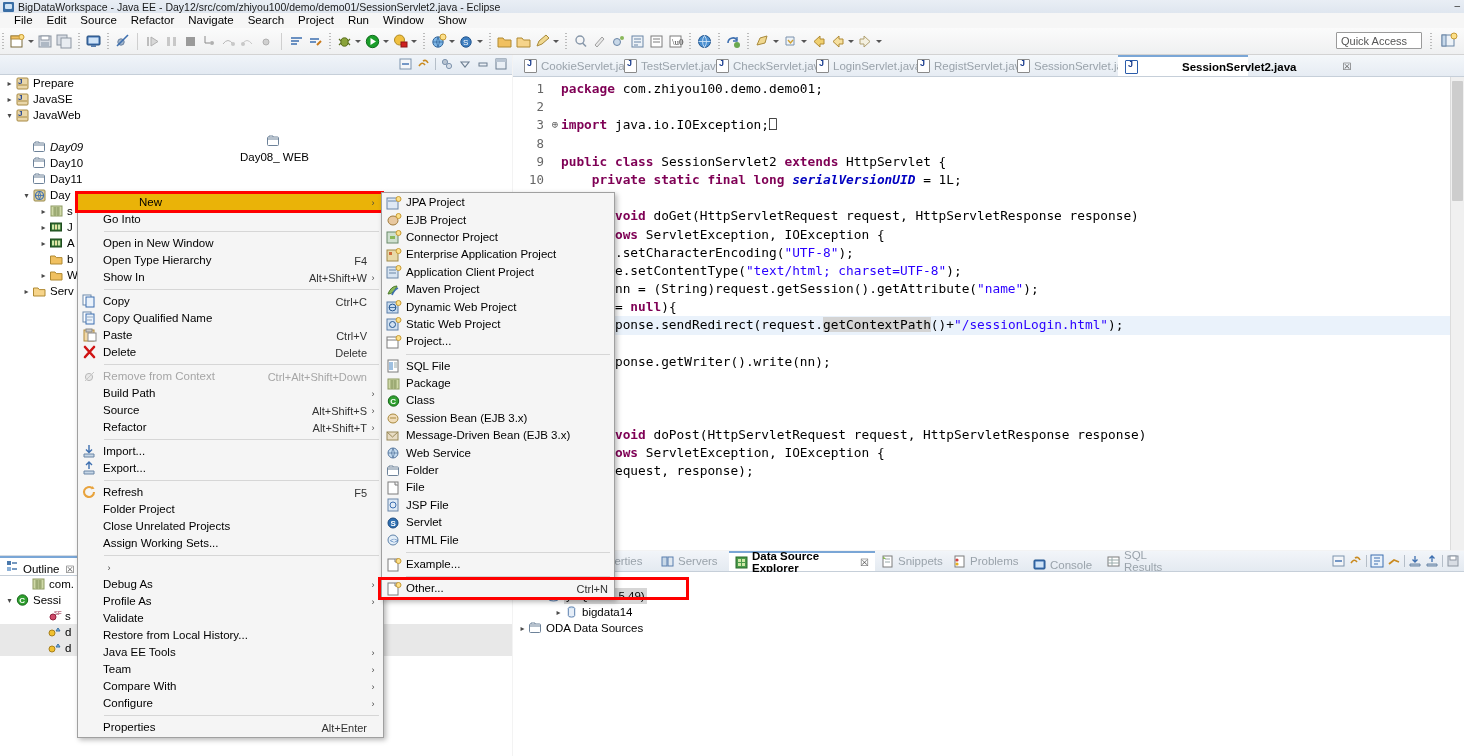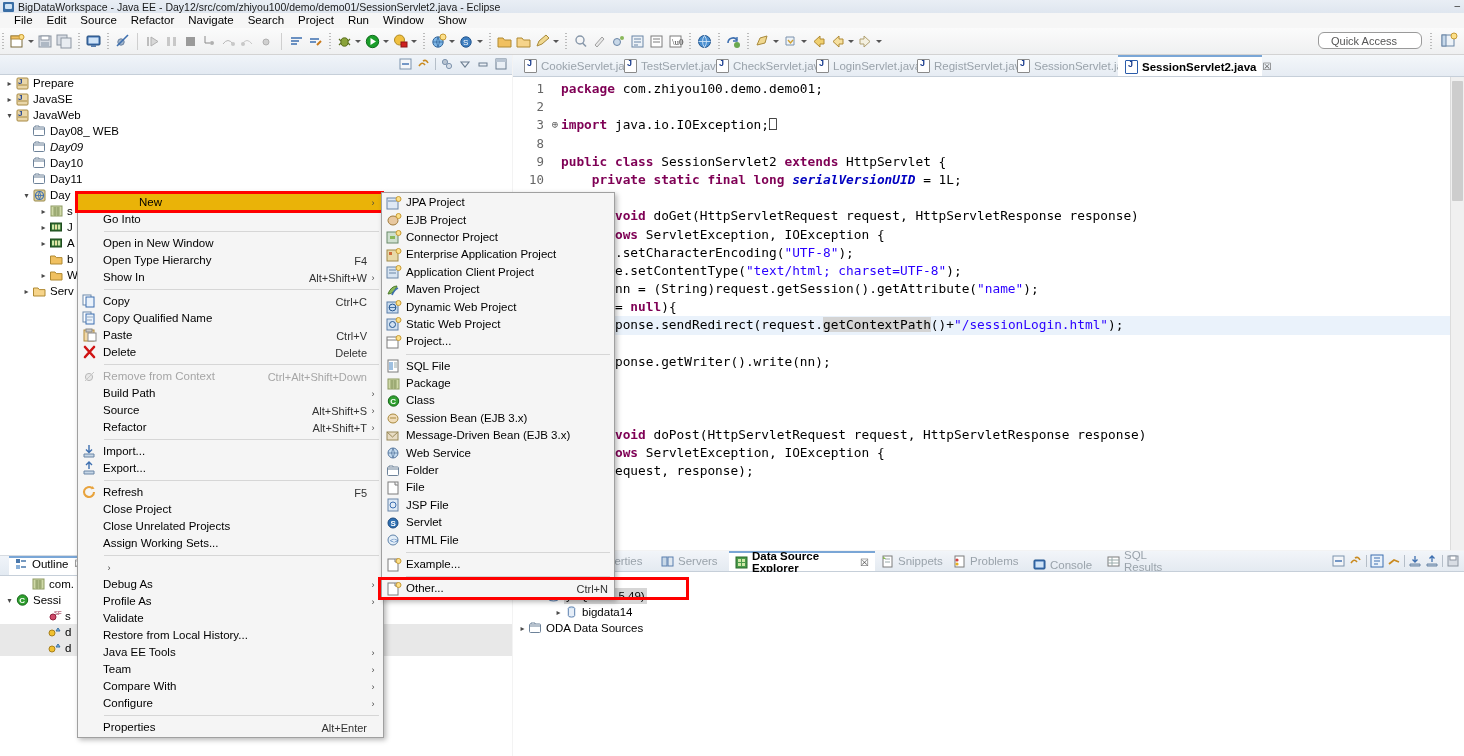--- a/index.html
+++ b/index.html
@@ -57,23 +57,23 @@
   .tbi{width:17px;height:17px;margin:0 1px;position:relative;display:inline-block;}
   .tb-arrow{
     width:7px;height:16px;margin-right:2px;position:relative;
   }
   .tb-arrow:after{
     content:"";position:absolute;left:1px;top:7px;
     border-left:3px solid transparent;border-right:3px solid transparent;
     border-top:3px solid #555;
   }
   .quick-access{
-    position:absolute;right:42px;top:4px;width:104px;height:17px;
-    background:#fff;border:1px solid #9a9a9a;border-radius:6px;
-    font-size:11px;color:#555;line-height:17px;padding-left:12px;box-sizing:border-box;
+    position:absolute;right:42px;top:4px;width:86px;height:17px;
+    background:#fff;border:1px solid #9a9a9a;border-radius:1px;
+    font-size:11px;color:#555;line-height:17px;padding-left:4px;box-sizing:border-box;
   }
   .persp-sep{position:absolute;right:32px;top:5px;width:2px;height:16px;
     background:repeating-linear-gradient(to bottom,#bbb 0 1px,transparent 1px 3px);}
   .persp-btn{position:absolute;right:6px;top:4px;width:18px;height:17px;}
 
   
   .left-panel{position:absolute;left:0;top:55px;width:512px;height:543px;background:#fff;}
   .view-tabbar{
     position:relative;height:19px;
     background:linear-gradient(#f0f4f9,#e3eaf2);
@@ -144,21 +144,21 @@
   .btabbar{position:relative;height:20px;background:linear-gradient(#f2f5f9,#e4eaf1);border-bottom:1px solid #c6cfd9;}
   .btab{position:absolute;top:0;height:20px;display:flex;align-items:center;padding:0 6px;box-sizing:border-box;font-size:11.5px;color:#9aa3ab;}
   .btab.active{background:#fff;border-top:2px solid #7aa6d6;color:#000;font-weight:bold;}
   .btab .bi{width:13px;height:13px;margin-right:4px;flex:0 0 13px;}
   .btab .bx{margin-left:6px;font-size:10px;color:#555;font-weight:normal;}
   .btoolbar{position:absolute;right:4px;top:3px;display:flex;align-items:center;gap:3px;}
   .dse-tree{position:absolute;left:0;top:21px;right:0;bottom:0;background:#fff;}
 
   
   .outline-panel{position:absolute;left:0;top:555px;width:512px;height:201px;background:#fff;border-top:1px solid #d6dbe1;}
-  .otab{position:absolute;left:9px;top:0;height:19px;display:flex;align-items:flex-start;padding:0 6px;background:#fff;border-top:2px solid #7aa6d6;box-sizing:border-box;font-size:11.5px;}
+  .otab{position:absolute;left:0;top:0;height:19px;display:flex;align-items:flex-end;padding:0 6px;background:#fff;border-top:2px solid #7aa6d6;box-sizing:border-box;font-size:11.5px;}
   .otree{position:absolute;left:0;top:20px;right:0;bottom:0;}
 
   
   .ctxmenu{
     position:absolute;left:77px;top:192px;width:305px;
     background:#f5f5f5;border:1px solid #a0a0a0;
     box-shadow:2px 2px 5px rgba(0,0,0,.28);
     padding:1px 0;z-index:50;
   }
   .cmi{
@@ -485,21 +485,21 @@
         </div>
         <div class="trow" style="padding-left: 4px;">
           <span class="tarrow open"></span>
           <span class="ticon"><span style="position: relative; display: inline-block; width: 100%; height: 100%;"><svg width="15" height="14" viewBox="0 0 15 14">
                 <rect x="2" y="2" width="11" height="11" rx="1" fill="#e9d6a8" stroke="#a88a44"></rect>
                 <path d="M3 9 h9" stroke="#a88a44"></path>
                 <text x="3" y="8" font-size="8" fill="#1d3f8f" font-family="sans-serif" font-weight="bold">J</text>
               </svg></span></span>
           <span class="tlabel">JavaWeb</span>
         </div>
-        <div class="trow" style="padding-left: 21px;">
+        <div class="trow" style="padding-left: 37px; flex-direction: column;">
           <span class="tarrow"></span>
           <span class="ticon"><span style="position: relative; display: inline-block; width: 100%; height: 100%;"><svg width="15" height="14" viewBox="0 0 15 14">
                 <rect x="1.5" y="3" width="11" height="8.5" rx="1" fill="#fff" stroke="#6d8299"></rect>
                 <path d="M1.5 5 h11" stroke="#6d8299"></path>
                 <path d="M3 3 v-1 h4 v1" stroke="#6d8299" fill="#fff"></path>
               </svg></span></span>
           <span class="tlabel">Day08_ WEB</span>
         </div>
         <div class="trow" style="padding-left: 21px; font-style: italic;">
           <span class="tarrow"></span>
@@ -666,21 +666,21 @@
           <span>LoginServlet.java</span>
         </div>
         <div class="etab" style="left: 397px; width: 100px;">
           <span class="ej"></span>
           <span>RegistServlet.java</span>
         </div>
         <div class="etab" style="left: 497px; width: 108px;">
           <span class="ej"></span>
           <span>SessionServlet.java</span>
         </div>
-        <div class="etab active" style="left: 605px; width: 144px;">
+        <div class="etab active" style="left: 605px; width: 130px; gap: 40px;">
           <span class="ej"></span>
           <span>SessionServlet2.java</span>
           <span class="ex">☒</span>
         </div>
       </div>
     <div class="code-wrap">
       <div class="code gutter" id="gutter"><div class="gl">1</div><div class="gl">2</div><div class="gl">3</div><div class="gl">8</div><div class="gl">9</div><div class="gl">10</div><div class="gl">11</div><div class="gl"></div><div class="gl"></div><div class="gl"></div><div class="gl"></div><div class="gl"></div><div class="gl"></div><div class="gl"></div><div class="gl"></div><div class="gl"></div><div class="gl"></div><div class="gl"></div><div class="gl"></div><div class="gl"></div><div class="gl"></div><div class="gl"></div></div>
       <div class="code fold" id="foldcol"><div class="fl"></div><div class="fl"></div><div class="fl">⊕</div><div class="fl"></div><div class="fl"></div><div class="fl"></div><div class="fl"></div><div class="fl"></div><div class="fl"></div><div class="fl"></div><div class="fl"></div><div class="fl"></div><div class="fl"></div><div class="fl"></div><div class="fl"></div><div class="fl"></div><div class="fl"></div><div class="fl"></div><div class="fl"></div><div class="fl"></div><div class="fl"></div><div class="fl"></div></div>
       <div class="code codetext" id="codetext"><div class="cl"><span class="kw">package </span><span class="plain">com.zhiyou100.demo.demo01;</span></div><div class="cl">&nbsp;</div><div class="cl"><span class="kw">import </span><span class="plain">java.io.IOException;⎕</span></div><div class="cl">&nbsp;</div><div class="cl"><span class="kw">public class </span><span class="plain">SessionServlet2 </span><span class="kw">extends </span><span class="plain">HttpServlet {</span></div><div class="cl">&nbsp;&nbsp;&nbsp;&nbsp;<span class="kw">private static final long </span><span class="fld">serialVersionUID</span><span class="plain"> = 1L;</span></div><div class="cl">&nbsp;</div><div class="cl"><span class="kw">tected void </span><span class="plain">doGet(HttpServletRequest request, HttpServletResponse response)</span></div><div class="cl">&nbsp;&nbsp;&nbsp;&nbsp;<span class="kw">throws </span><span class="plain">ServletException, IOException {</span></div><div class="cl"><span class="plain">request.setCharacterEncoding(</span><span class="str">"UTF-8"</span><span class="plain">);</span></div><div class="cl"><span class="plain">response.setContentType(</span><span class="str">"text/html; charset=UTF-8"</span><span class="plain">);</span></div><div class="cl"><span class="plain">String nn = (String)request.getSession().getAttribute(</span><span class="str">"name"</span><span class="plain">);</span></div><div class="cl"><span class="kw">if</span><span class="plain">(nn == </span><span class="kw">null</span><span class="plain">){</span></div><div class="cl hl-line">&nbsp;&nbsp;&nbsp;&nbsp;<span class="plain">response.sendRedirect(request.</span><span class="hl-word">getContextPath</span><span class="plain">()+</span><span class="str">"/sessionLogin.html"</span><span class="plain">);</span></div><div class="cl"><span class="plain">}</span><span class="kw">else</span><span class="plain">{</span></div><div class="cl">&nbsp;&nbsp;&nbsp;&nbsp;<span class="plain">response.getWriter().write(nn);</span></div><div class="cl"><span class="plain">}</span></div><div class="cl">&nbsp;</div><div class="cl">&nbsp;</div><div class="cl"><span class="kw">tected void </span><span class="plain">doPost(HttpServletRequest request, HttpServletResponse response)</span></div><div class="cl">&nbsp;&nbsp;&nbsp;&nbsp;<span class="kw">throws </span><span class="plain">ServletException, IOException {</span></div><div class="cl"><span class="plain">doGet(request, response);</span></div></div>
     </div>
@@ -929,21 +929,21 @@
         <span class="cmico"><span style="position: relative; display: inline-block; width: 100%; height: 100%;"><svg width="16" height="14" viewBox="0 0 16 14">
               <path d="M12 7 a5 5 0 1 1 -2 -4" stroke="#e8a33d" stroke-width="2.1" fill="none"></path>
               <path d="M10.5 1 L12.5 3.8 L9 4.2 Z" fill="#e8a33d"></path>
             </svg></span></span>
         <span class="cmlabel">Refresh</span>
         <span class="cmkey">F5</span>
         <span class="cmarr"></span>
       </div>
       <div class="cmi">
         <span class="cmico"></span>
-        <span class="cmlabel">Close Project</span>
+        <span class="cmlabel">Folder Project</span>
         <span class="cmarr"></span>
       </div>
       <div class="cmi">
         <span class="cmico"></span>
         <span class="cmlabel">Close Unrelated Projects</span>
         <span class="cmarr"></span>
       </div>
       <div class="cmi">
         <span class="cmico"></span>
         <span class="cmlabel">Assign Working Sets...</span>

